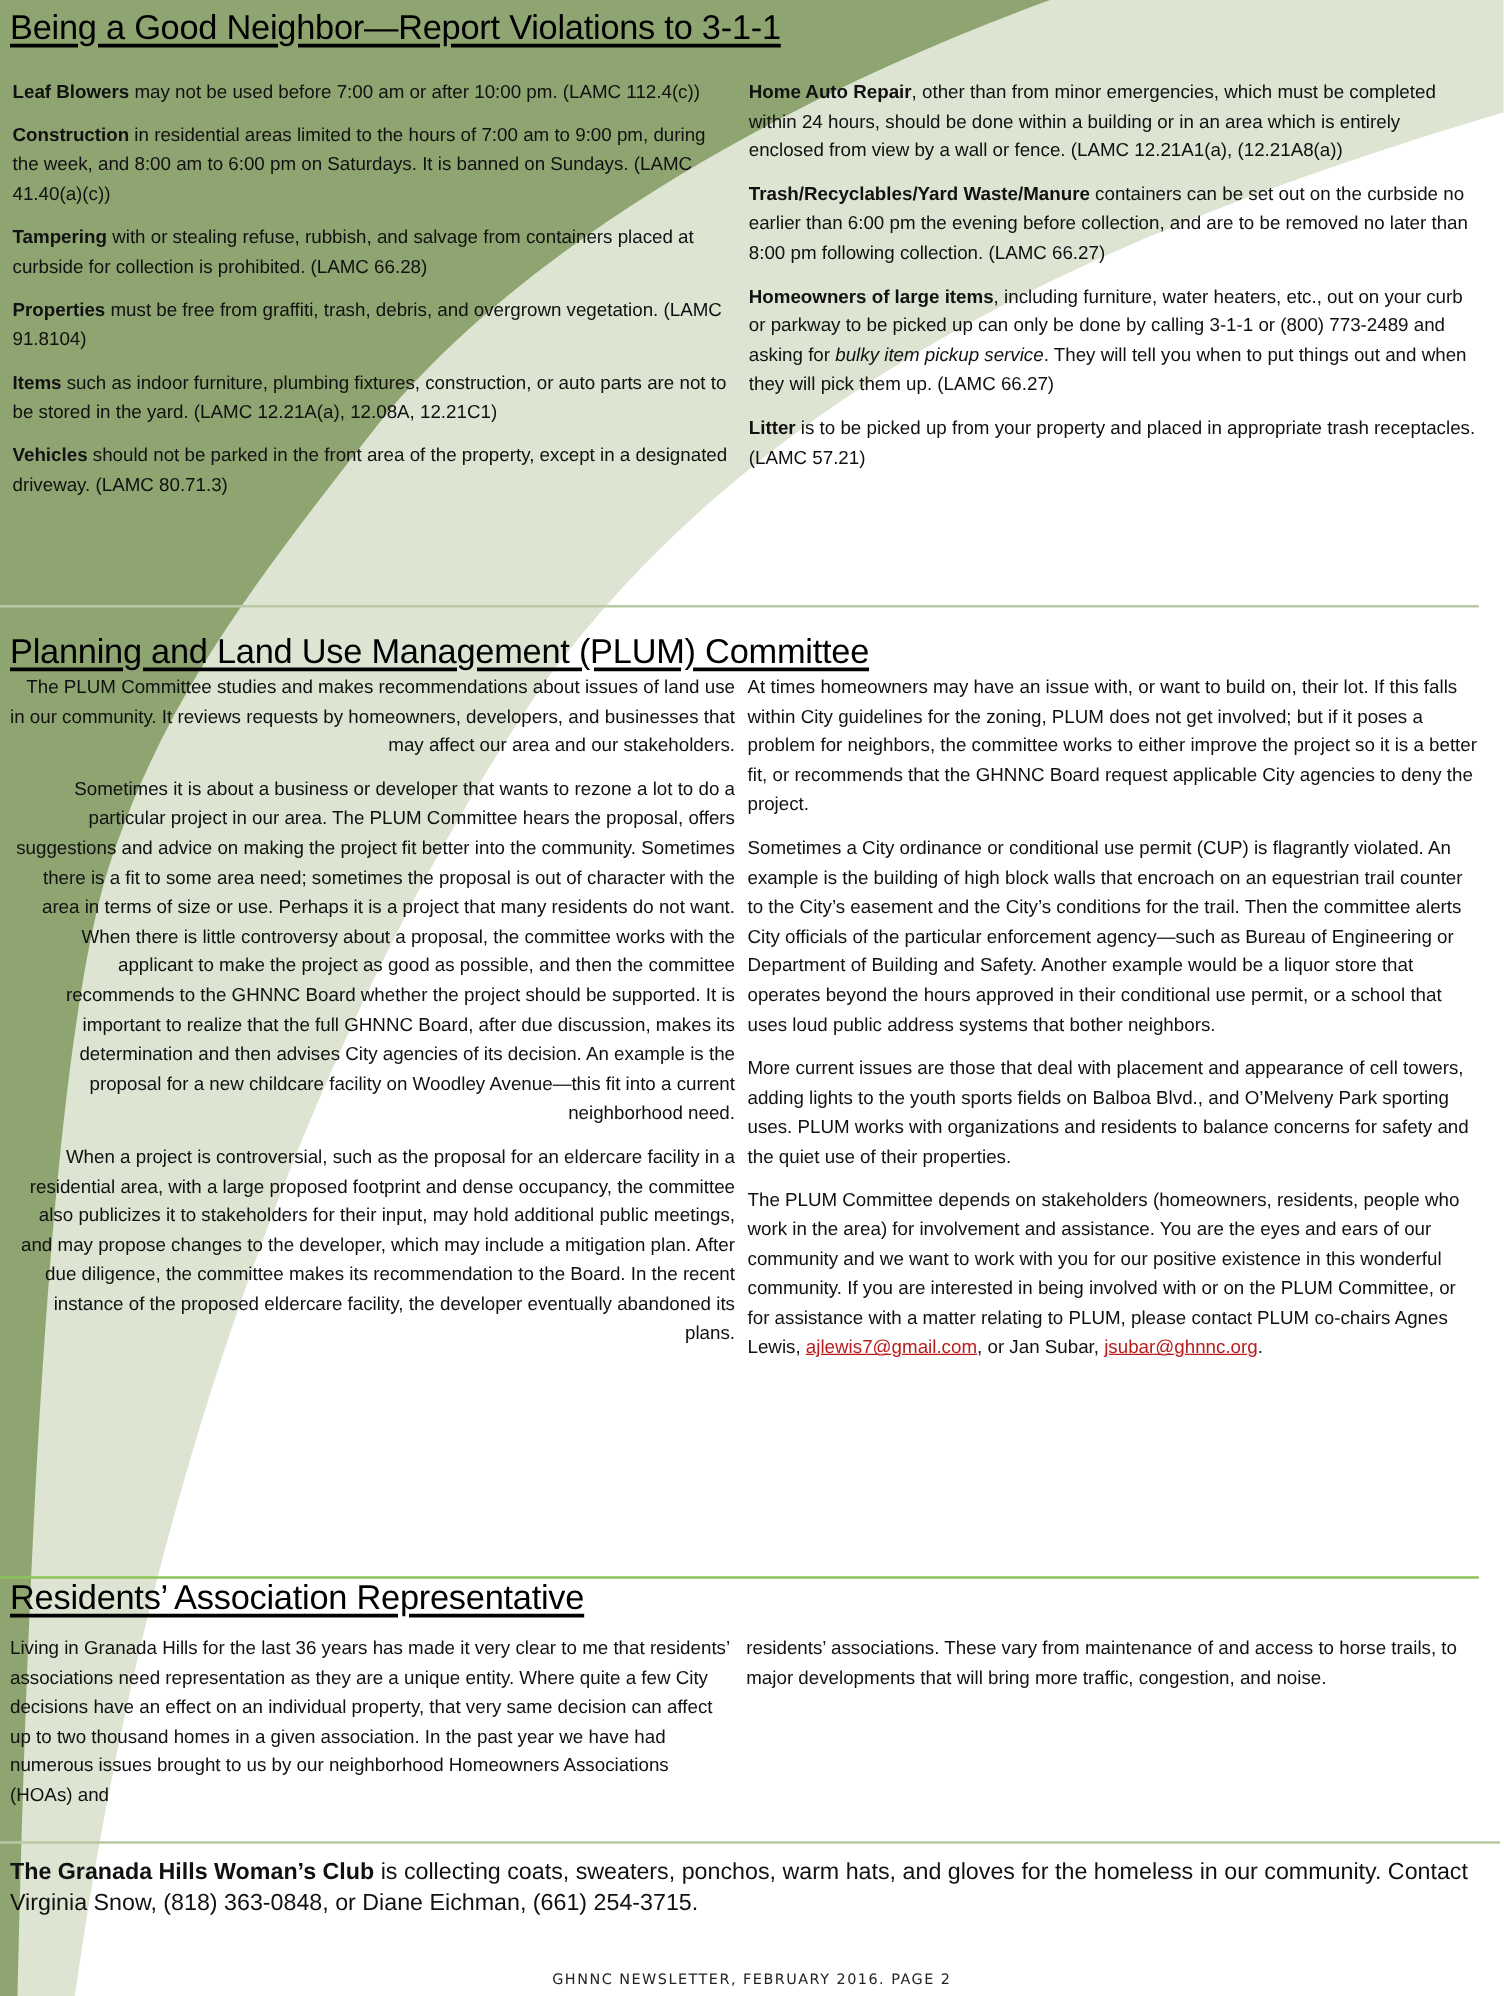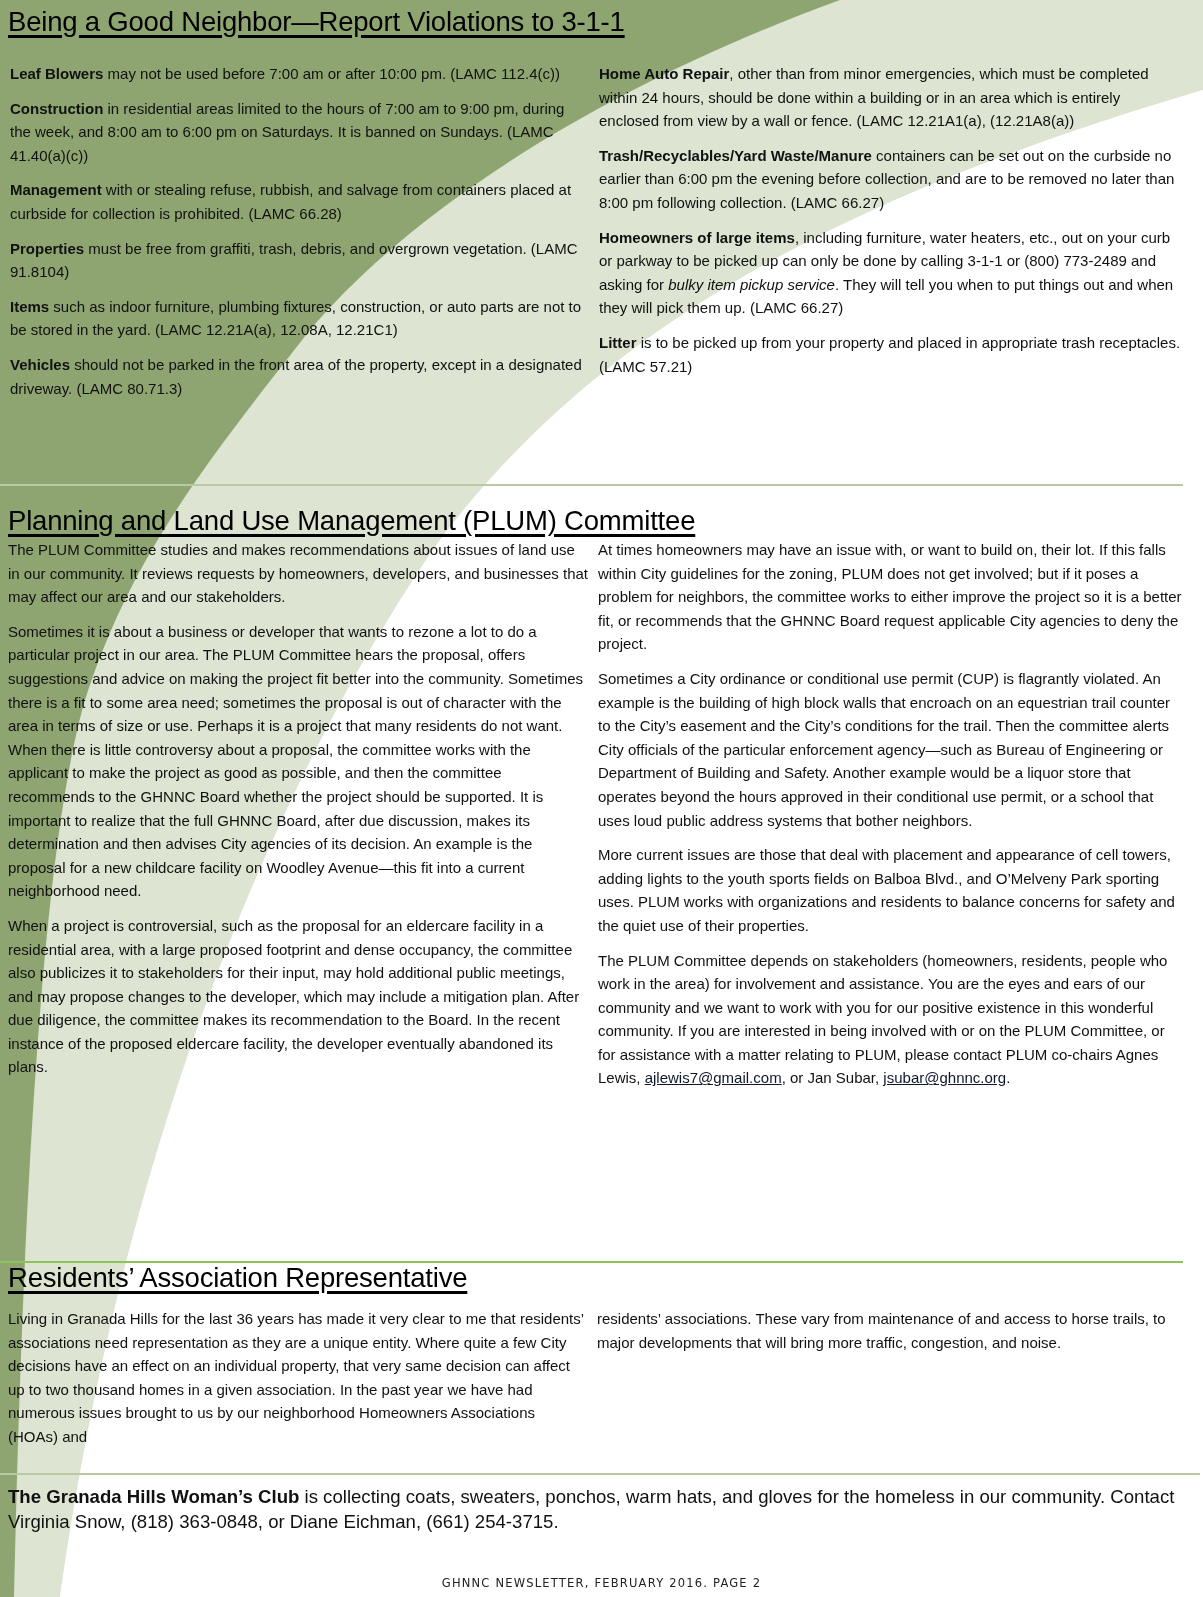--- a/index.html
+++ b/index.html
@@ -15,21 +15,21 @@
     position: absolute; margin: 0;
     font-family: "Liberation Sans", sans-serif;
     font-weight: normal; font-size: 27.5px; letter-spacing: -0.2px;
     text-decoration: underline; text-decoration-thickness: 3px; text-underline-offset: 4px;
     color: #000; white-space: nowrap;
   }
   .col { position: absolute; font-size: 15px; line-height: 23.6px; color: #111; }
   .col p { margin: 0 0 11px 0; }
   .col p b { font-weight: bold; }
   .col p i { font-style: italic; }
-  .email { color: #0f172a; text-decoration: underline; }
+  .email { color: #b91c1c; text-decoration: underline; }
   .divider { position: absolute; height: 2px; background: #b9c9a4; }
   .divider.bright { background: #8cc45a; }
   .footer-note { position: absolute; left: 8px; top: 1484px; width: 1180px; font-size: 18.6px; line-height: 25px; }
   .footer-note b { font-weight: bold; }
   .page-footer {
     position: absolute; top: 1576px; left: 0; width: 1203px; text-align: center;
     font-family: "DejaVu Sans", sans-serif; font-size: 11.5px; letter-spacing: 1.2px; color: #222;
   }
 </style>
 </head>
@@ -46,38 +46,38 @@
   <path d="M1203,90 C900,180 620,300 440,540 C300,740 130,1100 60,1597 L1203,1597 Z" fill="#ffffff"></path>
 </svg>
 
 <div class="page">
 
   <h2 class="section-title" style="left:8px; top:6px;">Being a Good Neighbor—Report Violations to 3-1-1</h2>
 
   <div class="col" style="left:10px; top:62px; width:575px;">
     <p><b>Leaf Blowers</b><span> may not be used before 7:00 am or after 10:00 pm. (LAMC 112.4(c))</span></p>
     <p><b>Construction</b><span> in residential areas limited to the hours of 7:00 am to 9:00 pm, during the week, and 8:00 am to 6:00 pm on Saturdays. It is banned on Sundays. (LAMC 41.40(a)(c))</span></p>
-    <p><b>Management</b><span> with or stealing refuse, rubbish, and salvage from containers placed at curbside for collection is prohibited. (LAMC 66.28)</span></p>
+    <p><b>Tampering</b><span> with or stealing refuse, rubbish, and salvage from containers placed at curbside for collection is prohibited. (LAMC 66.28)</span></p>
     <p><b>Properties</b><span> must be free from graffiti, trash, debris, and overgrown vegetation. (LAMC 91.8104)</span></p>
     <p><b>Items</b><span> such as indoor furniture, plumbing fixtures, construction, or auto parts are not to be stored in the yard. (LAMC 12.21A(a), 12.08A, 12.21C1)</span></p>
     <p><b>Vehicles</b><span> should not be parked in the front area of the property, except in a designated driveway. (LAMC 80.71.3)</span></p>
   </div>
 
   <div class="col" style="left:599px; top:62px; width:585px;">
     <p><b>Home Auto Repair</b><span>, other than from minor emergencies, which must be completed within 24 hours, should be done within a building or in an area which is entirely enclosed from view by a wall or fence. (LAMC 12.21A1(a), (12.21A8(a))</span></p>
     <p><b>Trash/Recyclables/Yard Waste/Manure</b><span> containers can be set out on the curbside no earlier than 6:00 pm the evening before collection, and are to be removed no later than 8:00 pm following collection. (LAMC 66.27)</span></p>
     <p><b>Homeowners of large items</b><span>, including furniture, water heaters, etc., out on your curb or parkway to be picked up can only be done by calling 3-1-1 or (800) 773-2489 and asking for </span><i>bulky item pickup service</i><span>. They will tell you when to put things out and when they will pick them up. (LAMC 66.27)</span></p>
     <p><b>Litter</b><span> is to be picked up from your property and placed in appropriate trash receptacles. (LAMC 57.21)</span></p>
   </div>
 
   <div class="divider" style="left:0; top:484px; width:1183px;"></div>
 
   <h2 class="section-title" style="left:8px; top:505px;">Planning and Land Use Management (PLUM) Committee</h2>
 
-  <div class="col" style="left:8px; top:538px; width:580px;">
+  <div class="col" style="left:8px; top:538px; width:580px;text-align:right;">
     <p>The PLUM Committee studies and makes recommendations about issues of land use in our community. It reviews requests by homeowners, developers, and businesses that may affect our area and our stakeholders.</p>
     <p>Sometimes it is about a business or developer that wants to rezone a lot to do a particular project in our area. The PLUM Committee hears the proposal, offers suggestions and advice on making the project fit better into the community. Sometimes there is a fit to some area need; sometimes the proposal is out of character with the area in terms of size or use. Perhaps it is a project that many residents do not want. When there is little controversy about a proposal, the committee works with the applicant to make the project as good as possible, and then the committee recommends to the GHNNC Board whether the project should be supported. It is important to realize that the full GHNNC Board, after due discussion, makes its determination and then advises City agencies of its decision. An example is the proposal for a new childcare facility on Woodley Avenue—this fit into a current neighborhood need.</p>
     <p>When a project is controversial, such as the proposal for an eldercare facility in a residential area, with a large proposed footprint and dense occupancy, the committee also publicizes it to stakeholders for their input, may hold additional public meetings, and may propose changes to the developer, which may include a mitigation plan. After due diligence, the committee makes its recommendation to the Board. In the recent instance of the proposed eldercare facility, the developer eventually abandoned its plans.</p>
   </div>
 
   <div class="col" style="left:598px; top:538px; width:585px;">
     <p>At times homeowners may have an issue with, or want to build on, their lot. If this falls within City guidelines for the zoning, PLUM does not get involved; but if it poses a problem for neighbors, the committee works to either improve the project so it is a better fit, or recommends that the GHNNC Board request applicable City agencies to deny the project.</p>
     <p>Sometimes a City ordinance or conditional use permit (CUP) is flagrantly violated. An example is the building of high block walls that encroach on an equestrian trail counter to the City’s easement and the City’s conditions for the trail. Then the committee alerts City officials of the particular enforcement agency—such as Bureau of Engineering or Department of Building and Safety. Another example would be a liquor store that operates beyond the hours approved in their conditional use permit, or a school that uses loud public address systems that bother neighbors.</p>
     <p>More current issues are those that deal with placement and appearance of cell towers, adding lights to the youth sports fields on Balboa Blvd., and O’Melveny Park sporting uses. PLUM works with organizations and residents to balance concerns for safety and the quiet use of their properties.</p>
     <p><span>The PLUM Committee depends on stakeholders (homeowners, residents, people who work in the area) for involvement and assistance. You are the eyes and ears of our community and we want to work with you for our positive existence in this wonderful community. If you are interested in being involved with or on the PLUM Committee, or for assistance with a matter relating to PLUM, please contact PLUM co-chairs Agnes Lewis, </span><a class="email">ajlewis7@gmail.com</a><span>, or Jan Subar, </span><a class="email">jsubar@ghnnc.org</a><span>.</span></p>

